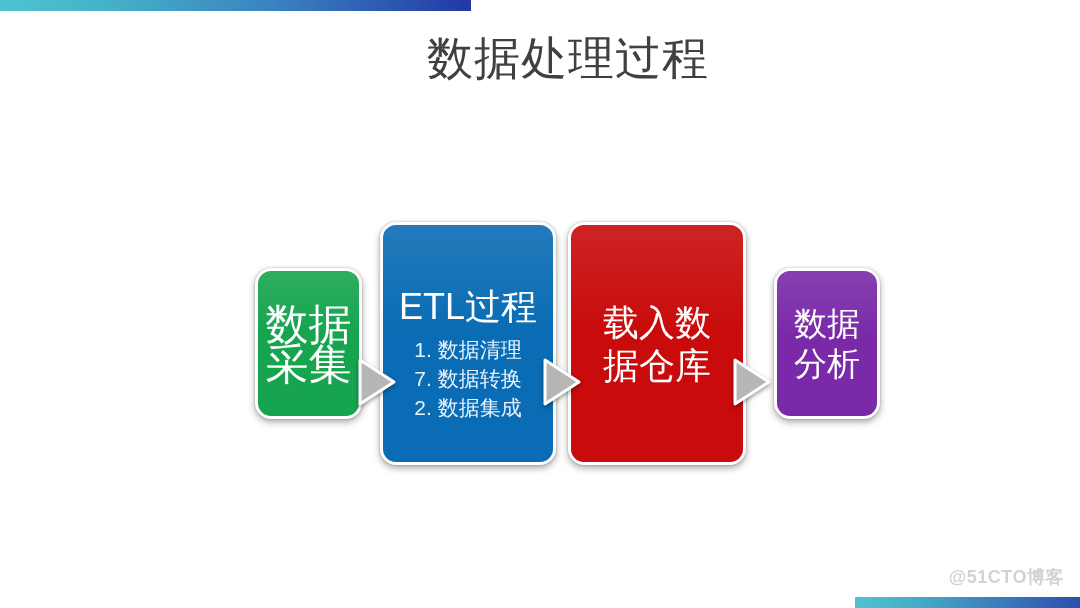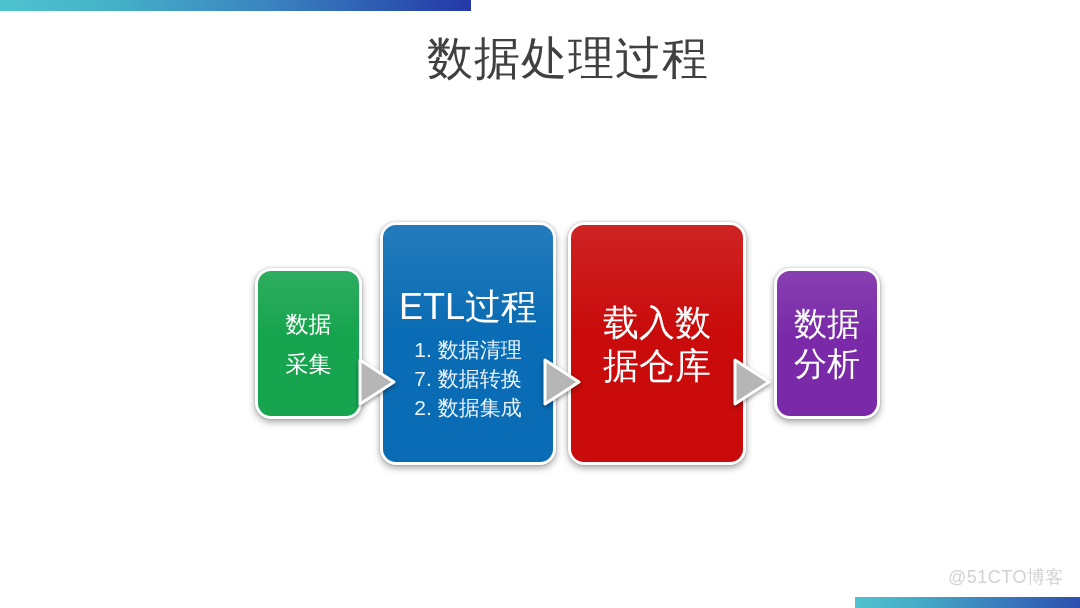--- a/index.html
+++ b/index.html
@@ -81,21 +81,21 @@
 
   
   #stage-collect {
     left: 255px;
     top: 268px;
     width: 107px;
     height: 151px;
     background: #16a44e;
   }
   #stage-collect .stage-title {
-    font-size: 23px;
+    font-size: 43px;
     line-height: 40px;
     font-weight: 400;
   }
 
   
   #stage-etl {
     left: 380px;
     top: 222px;
     width: 176px;
     height: 243px;
@@ -165,20 +165,21 @@
   
   .watermark {
     position: absolute;
     right: 16px;
     bottom: 20px;
     font-size: 18px;
     line-height: 22px;
     color: #d2d2d6;
     letter-spacing: 0.5px;
     white-space: nowrap;
+    font-weight: bold;
   }
 </style>
 </head>
 <body>
 
 <div class="bar-top"></div>
 
 <div class="slide-title">数据处理过程</div>
 
 <div class="diagram">

